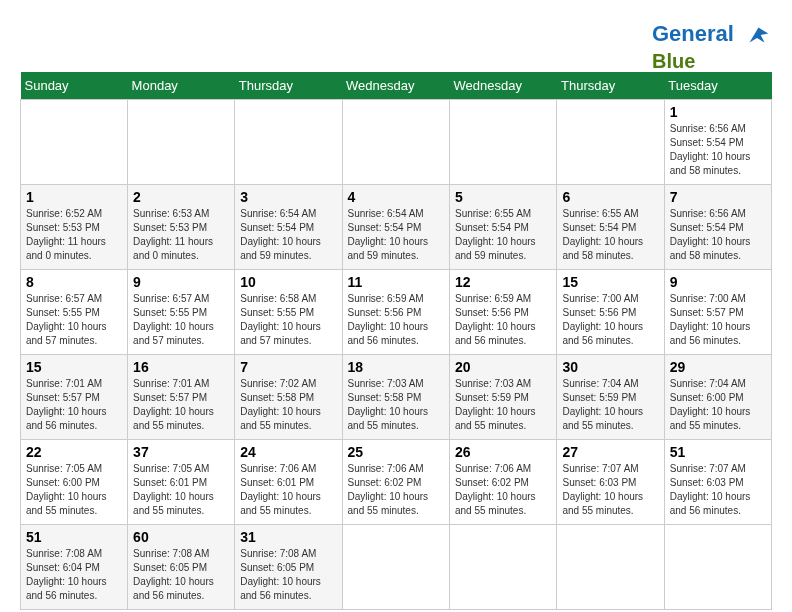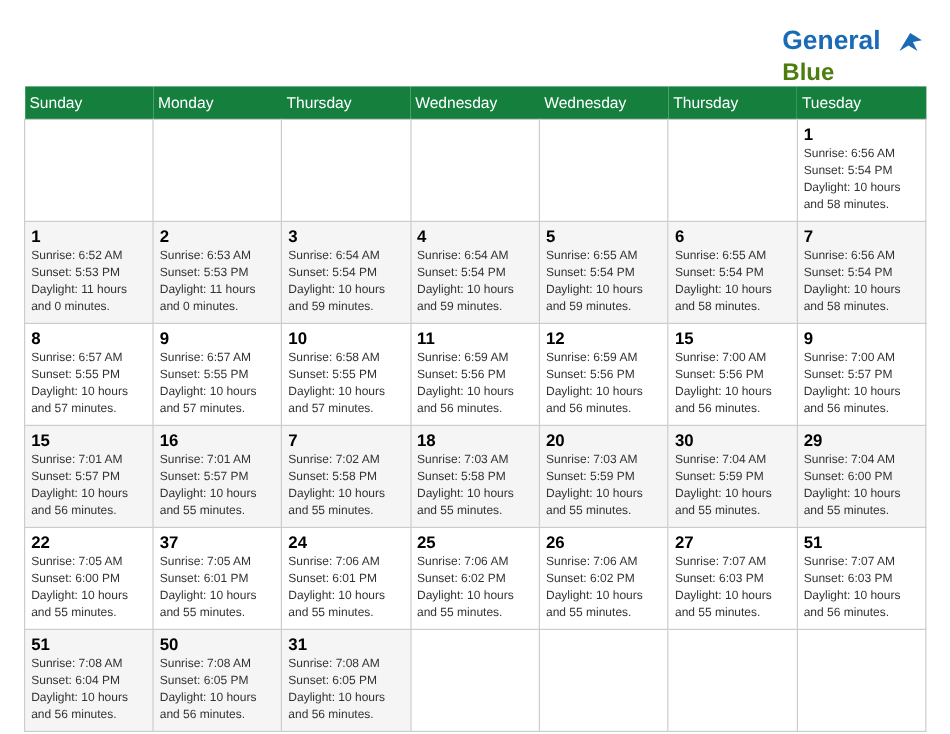--- a/index.html
+++ b/index.html
@@ -248,21 +248,21 @@
           <div class="day-num">51</div>
           <div class="day-info">Sunrise: 7:07 AM<br>Sunset: 6:03 PM<br>Daylight: 10 hours and 56 minutes.</div>
         </td>
       </tr>
       <tr>
         <td>
           <div class="day-num">51</div>
           <div class="day-info">Sunrise: 7:08 AM<br>Sunset: 6:04 PM<br>Daylight: 10 hours and 56 minutes.</div>
         </td>
         <td>
-          <div class="day-num">50</div>
+          <div class="day-num">60</div>
           <div class="day-info">Sunrise: 7:08 AM<br>Sunset: 6:05 PM<br>Daylight: 10 hours and 56 minutes.</div>
         </td>
         <td>
           <div class="day-num">31</div>
           <div class="day-info">Sunrise: 7:08 AM<br>Sunset: 6:05 PM<br>Daylight: 10 hours and 56 minutes.</div>
         </td>
         <td class="empty-cell"></td>
         <td class="empty-cell"></td>
         <td class="empty-cell"></td>
         <td class="empty-cell"></td>

